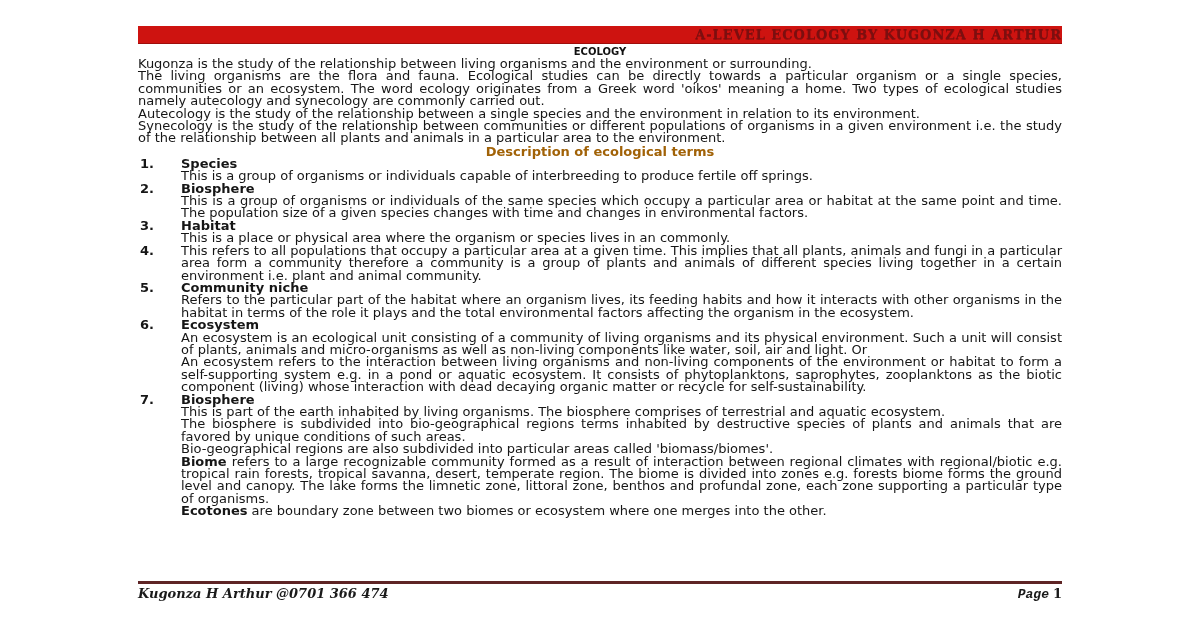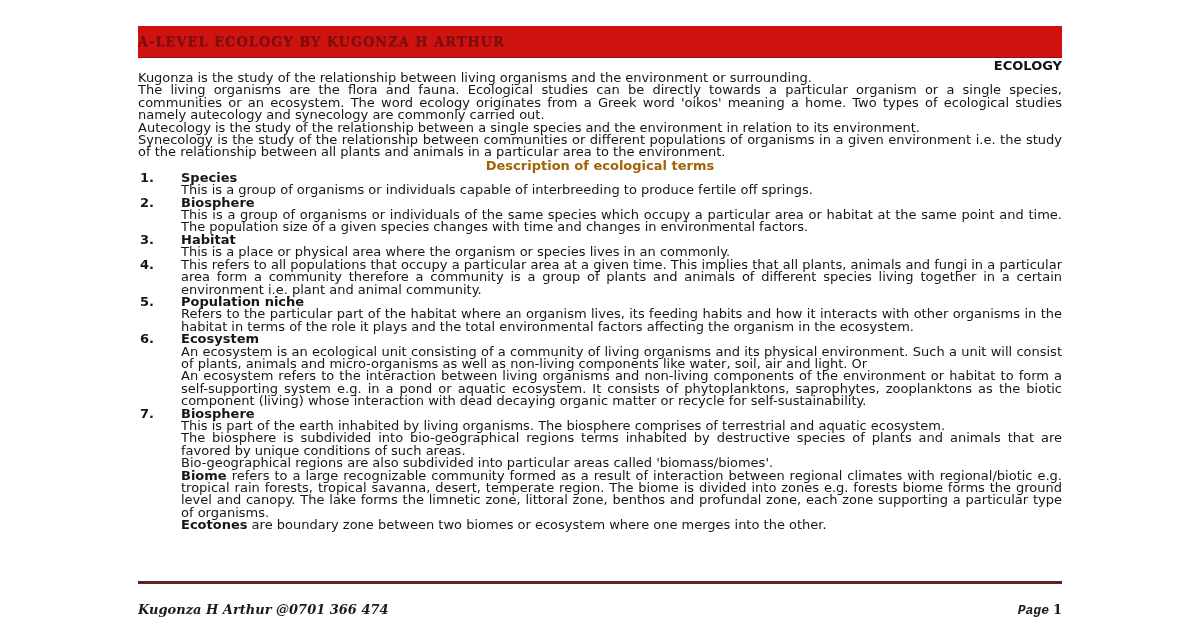--- a/index.html
+++ b/index.html
@@ -17,38 +17,38 @@
   .content {
     position: absolute;
     left: 138px;
     top: 26px;
     width: 924px;
   }
 
   .banner {
     background: #CE1310;
     border-bottom: 1px solid #9e0d0b;
-    height: 32px;
+    height: 18px;
     display: flex;
     align-items: center;
-    justify-content: flex-start;
+    justify-content: flex-end;
   }
   .banner-title {
     font-family: "DejaVu Serif", "Liberation Serif", serif;
     font-weight: bold;
     font-size: 13px;
     letter-spacing: 1px;
     color: #7B0F10;
     text-shadow: 0 1px 0 rgba(60,0,0,0.35);
     white-space: nowrap;
   }
 
   .doc-title {
-    text-align: right;
-    font-size: 13px;
+    text-align: center;
+    font-size: 10px;
     font-weight: bold;
     color: #111111;
     line-height: 13px;
     margin-top: 1px;
   }
 
   .bodytext {
     font-size: 13px;
     line-height: 12.4px;
     color: #161616;
@@ -79,21 +79,21 @@
     text-align: left;
   }
   b.lead { font-weight: bold; }
 
   .footer {
     position: absolute;
     left: 138px;
     top: 581px;
     width: 924px;
     border-top: 3px solid #5E2425;
-    padding-top: 18px;
+    padding-top: 2px;
     display: flex;
     justify-content: space-between;
     align-items: baseline;
     font-family: "DejaVu Serif", "Liberation Serif", serif;
     font-weight: bold;
     font-size: 13px;
     color: #1a1a1a;
   }
   .footer .author { font-style: italic; }
   .footer .page-label { font-style: italic; font-family: Liberation Mono, monospace; }
@@ -139,21 +139,21 @@
         <p>This is a place or physical area where the organism or species lives in an commonly.</p>
       </div>
 
       <div class="term">
         <span class="term-num">4.</span>
         <p>This refers to all populations that occupy a particular area at a given time. This implies that all plants, animals and fungi in a particular area form a community therefore a community is a group of plants and animals of different species living together in a certain environment i.e. plant and animal community.</p>
       </div>
 
       <div class="term">
         <span class="term-num">5.</span>
-        <div class="term-name">Population niche</div>
+        <div class="term-name">Community niche</div>
         <p>Refers to the particular part of the habitat where an organism lives, its feeding habits and how it interacts with other organisms in the habitat in terms of the role it plays and the total environmental factors affecting the organism in the ecosystem.</p>
       </div>
 
       <div class="term">
         <span class="term-num">6.</span>
         <div class="term-name">Ecosystem</div>
         <p>An ecosystem is an ecological unit consisting of a community of living organisms and its physical environment. Such a unit will consist of plants, animals and micro-organisms as well as non-living components like water, soil, air and light. Or</p>
         <p>An ecosystem refers to the interaction between living organisms and non-living components of the environment or habitat to form a self-supporting system e.g. in a pond or aquatic ecosystem. It consists of phytoplanktons, saprophytes, zooplanktons as the biotic component (living) whose interaction with dead decaying organic matter or recycle for self-sustainability.</p>
       </div>
 

